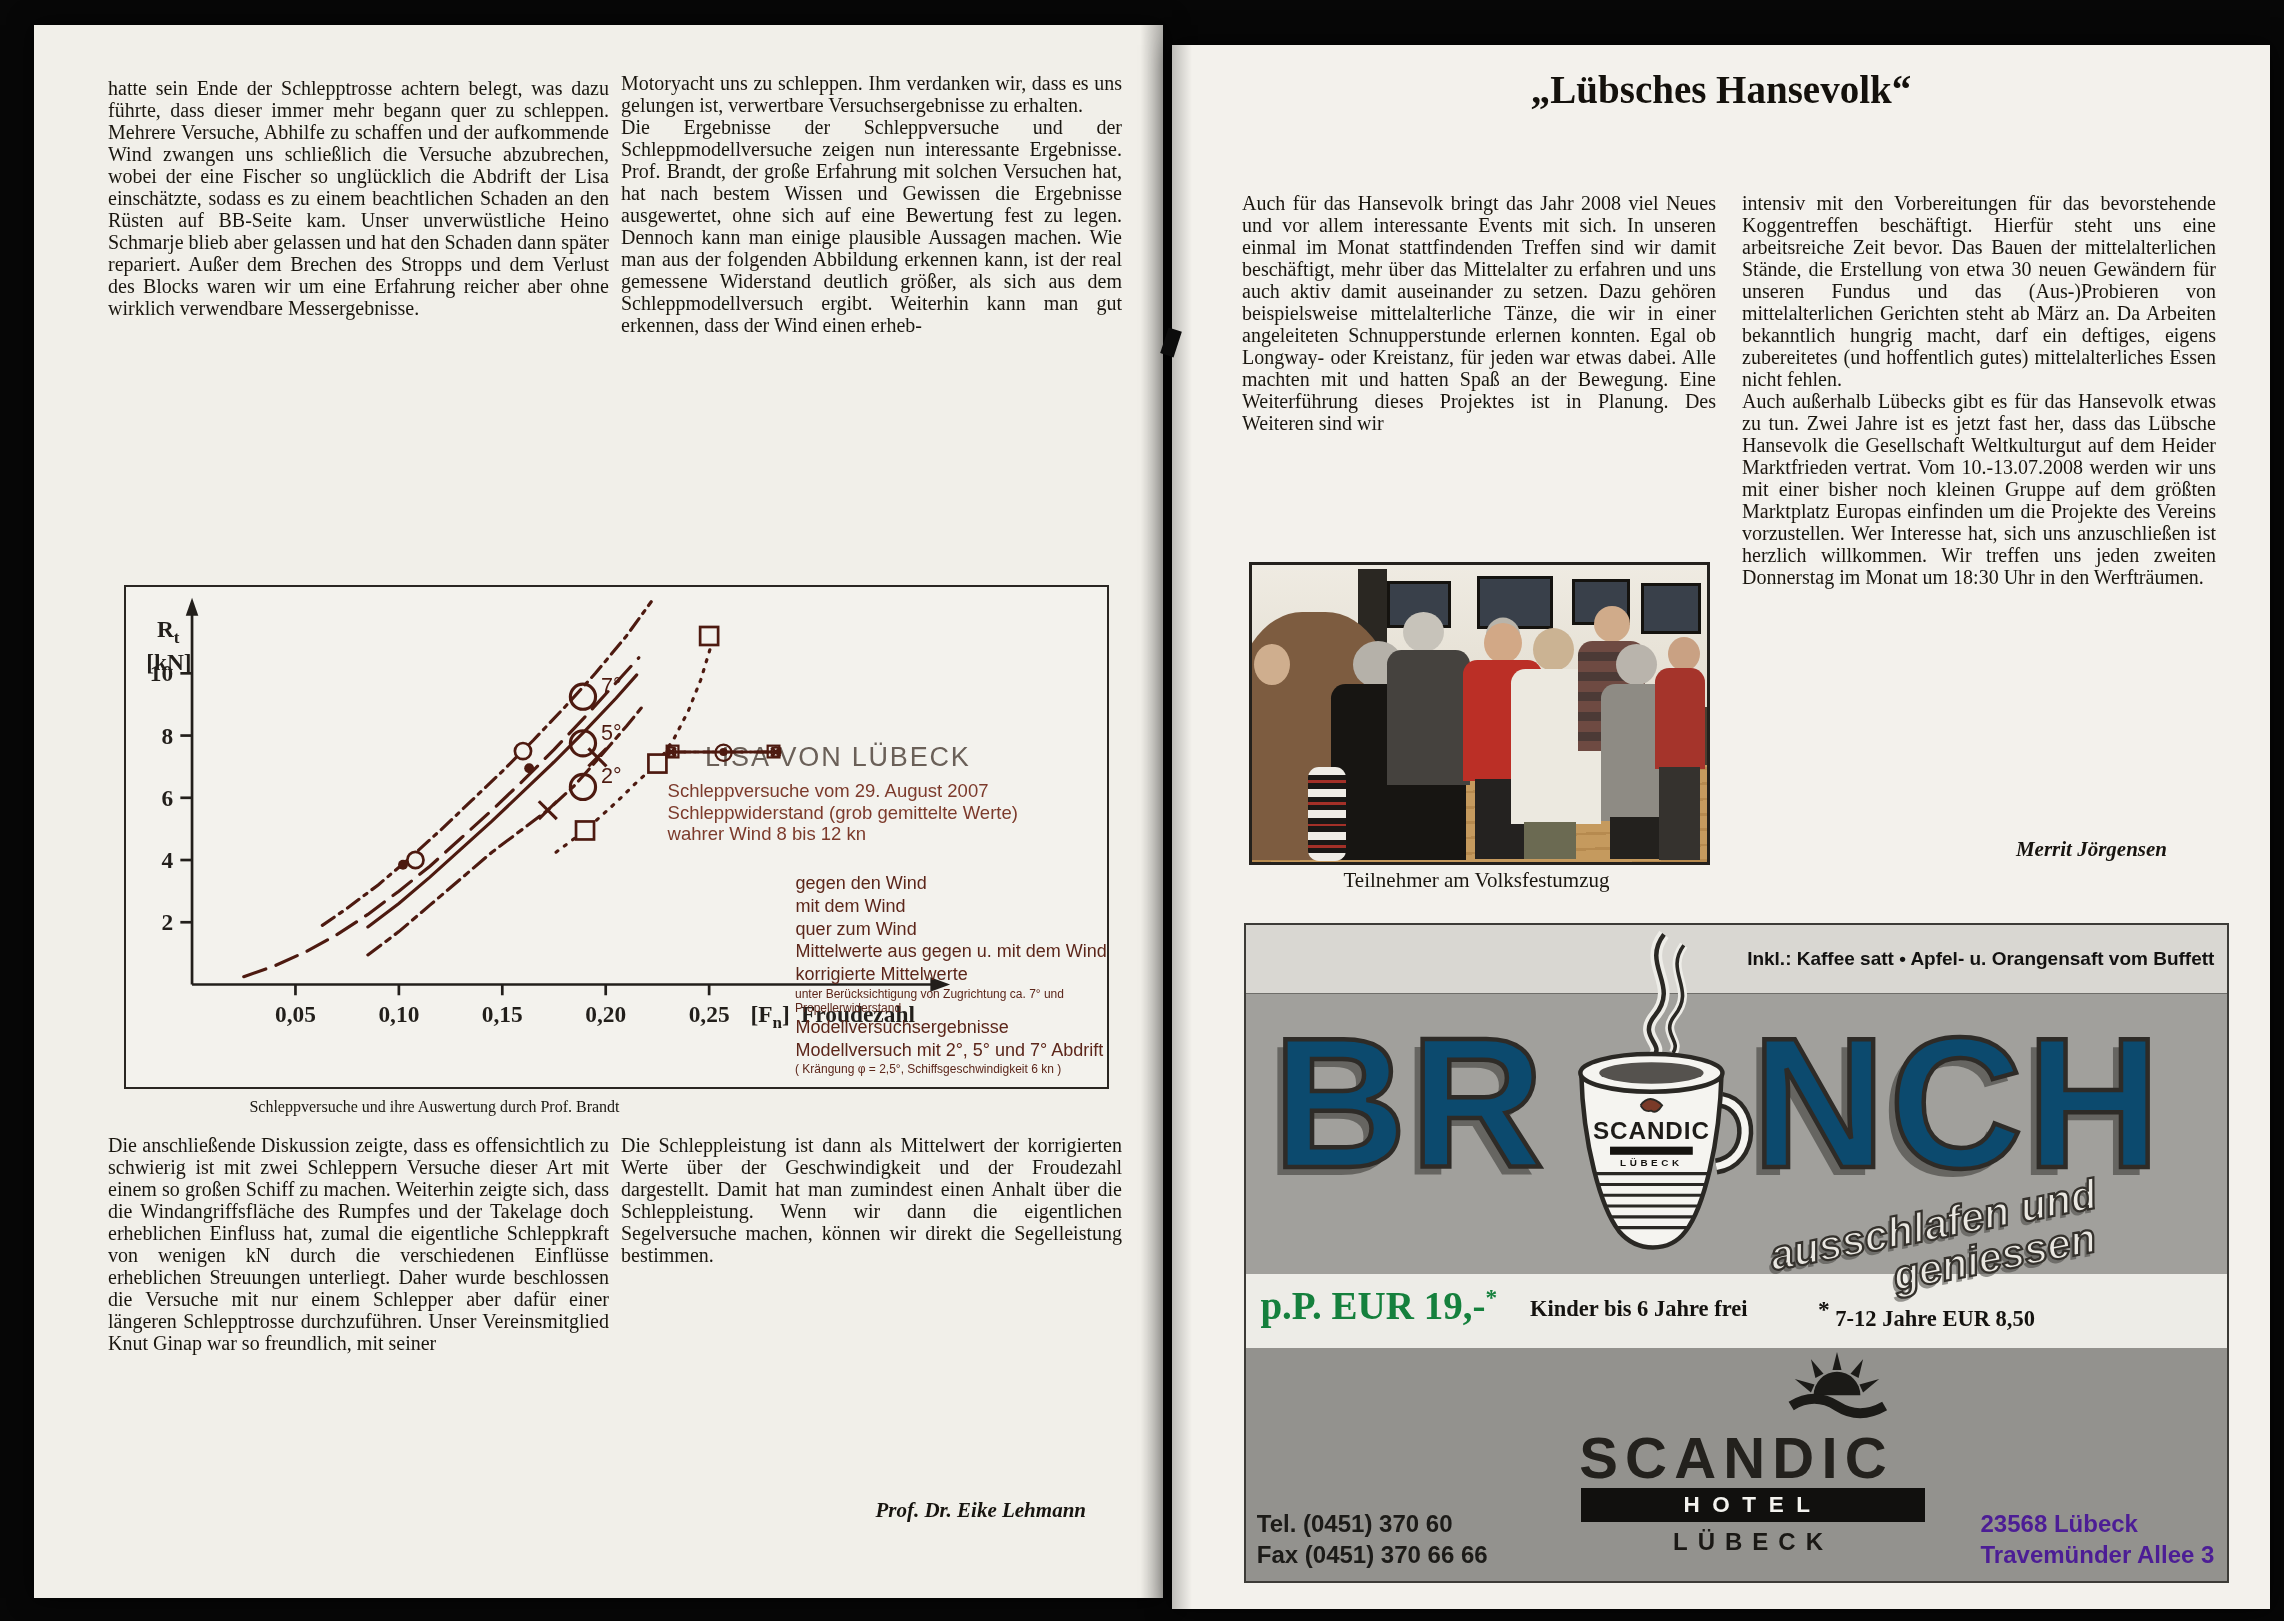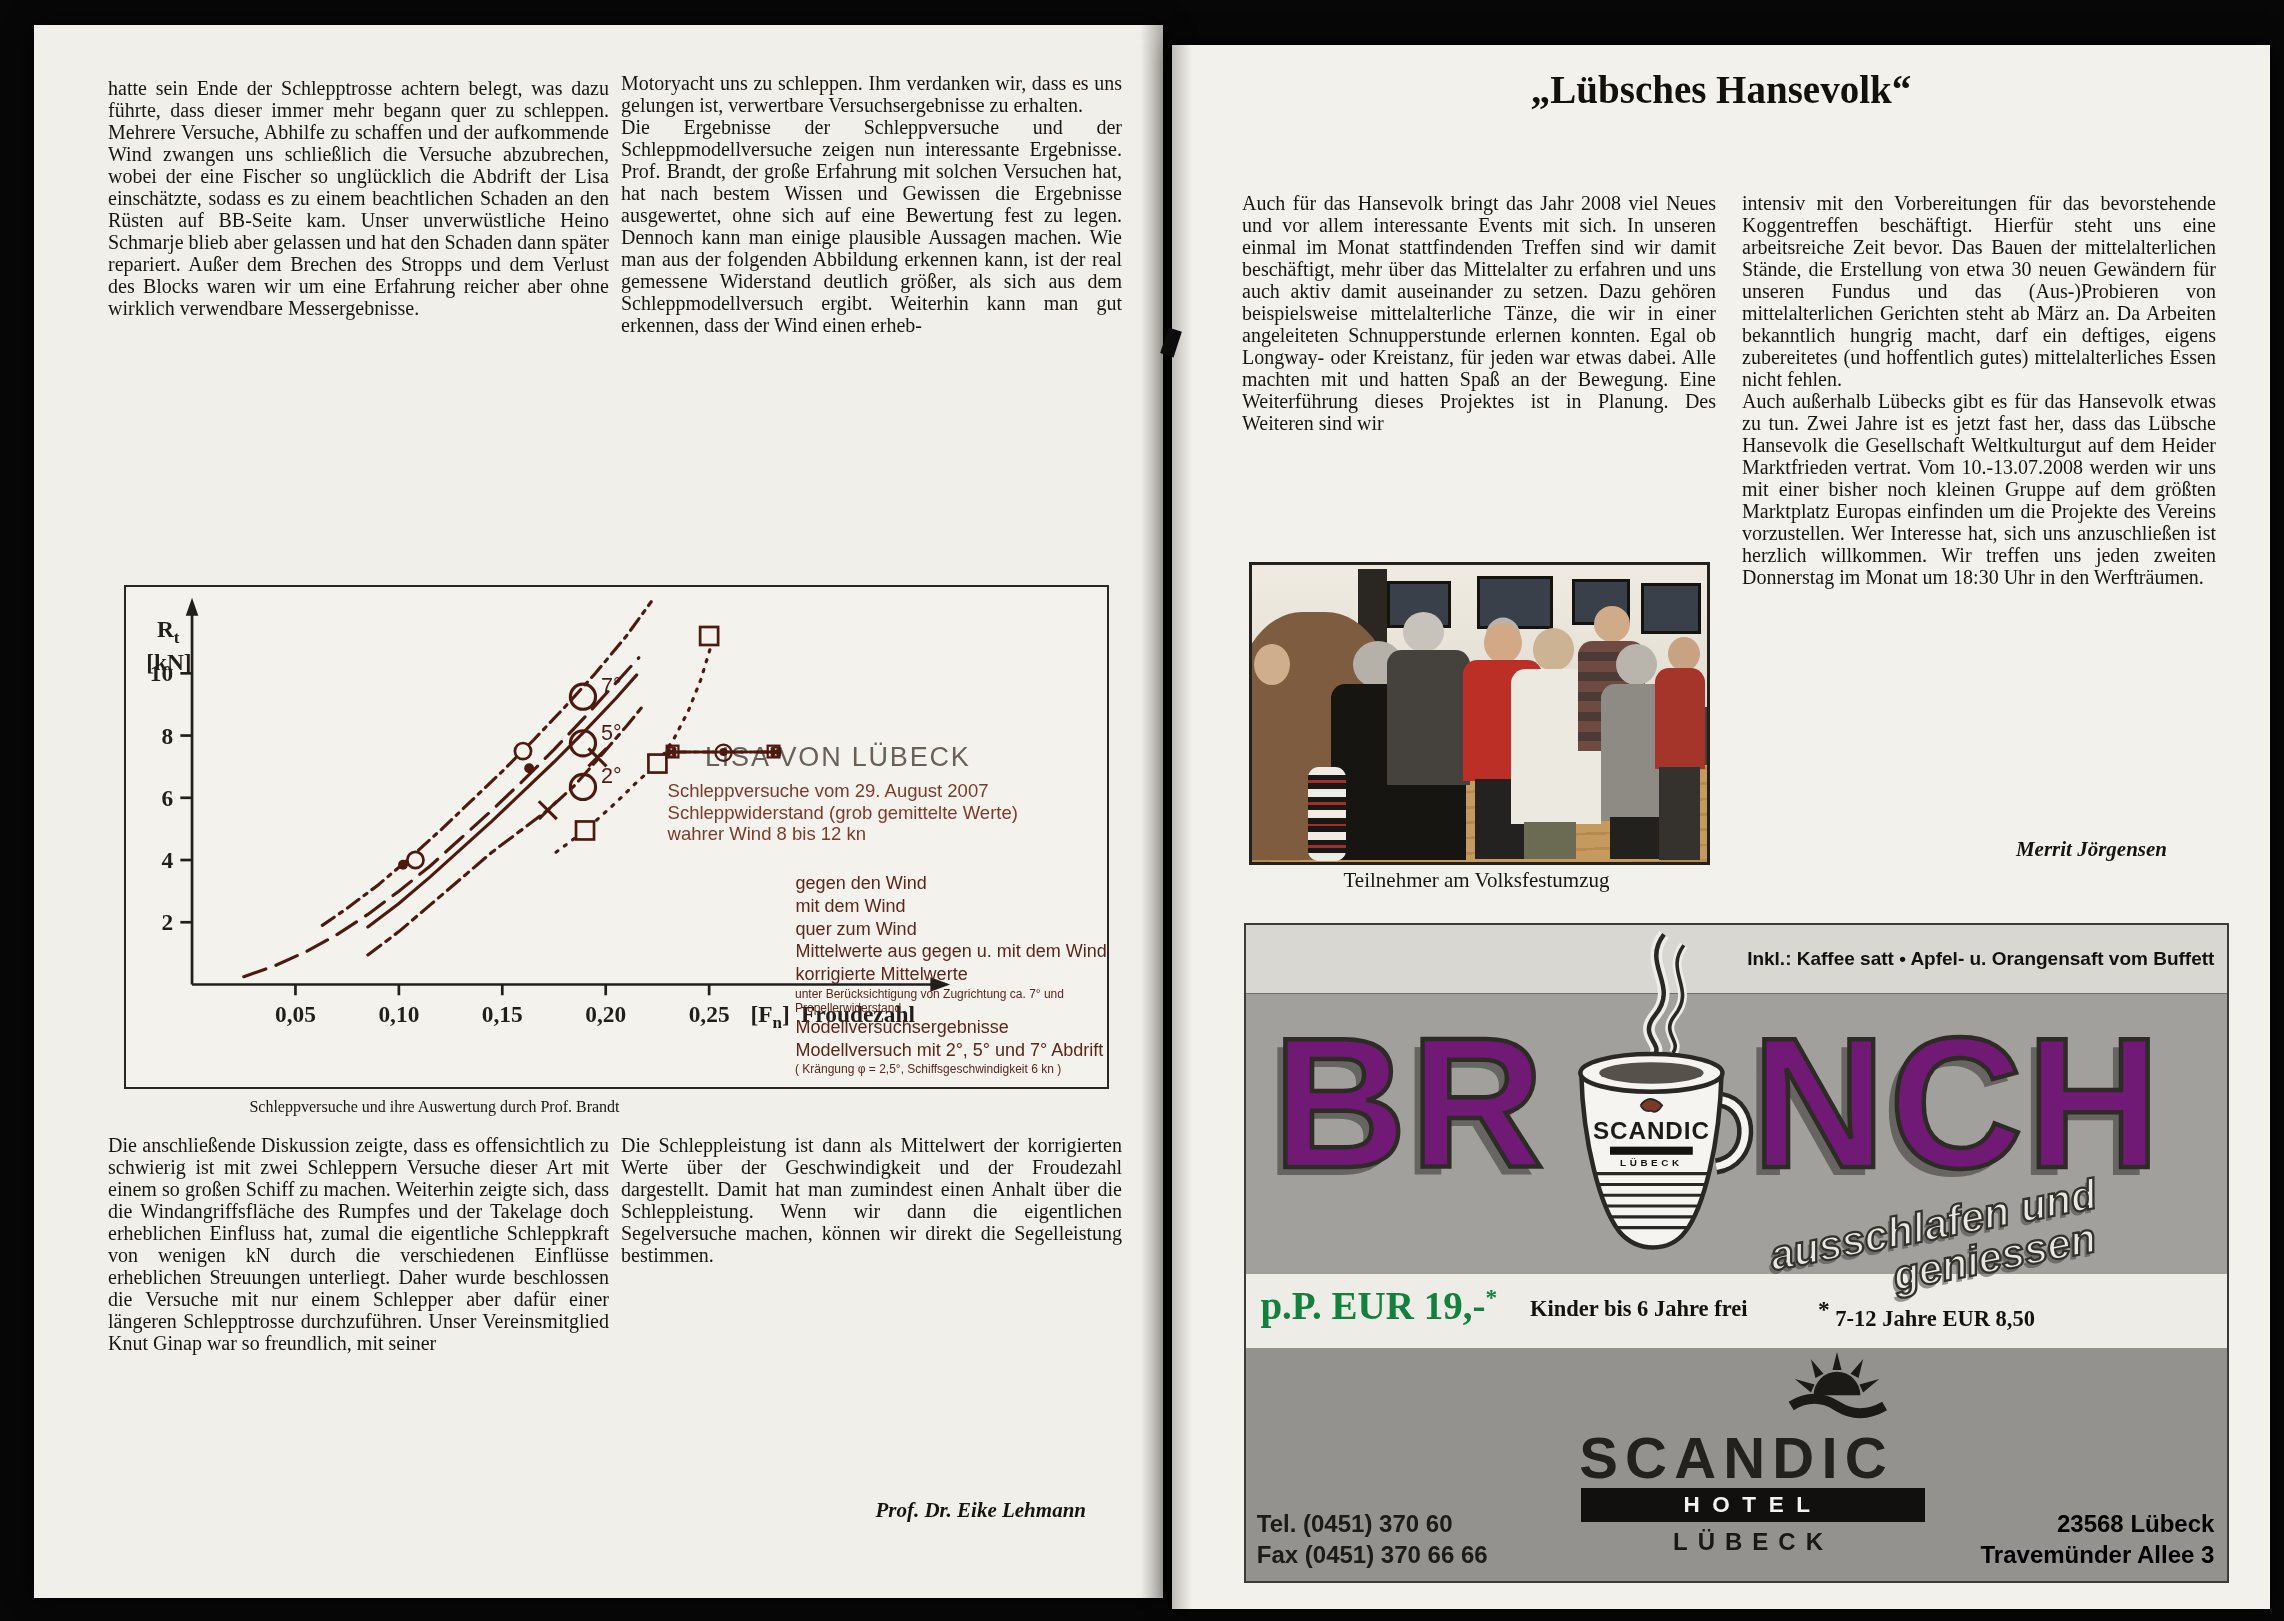--- a/index.html
+++ b/index.html
@@ -53,21 +53,21 @@
   .photo .body{border-radius:14.4px 14.4px 0 0;}
   .ad{position:absolute;left:72px;top:878px;width:981px;height:656px;
     border:2.7px solid #3c3b37;background:#a1a09c;overflow:hidden;
     font-family:"Liberation Sans", sans-serif;}
   .ad-top{position:absolute;left:0;top:0;width:100%;height:68px;background:#d9d7d2;
     border-bottom:1.8px solid #6e6d69;}
   .ad-hours{position:absolute;left:16px;top:12.6px;font-size:36px;font-weight:bold;color:#121110;}
   .ad-incl{position:absolute;right:12.6px;top:23.4px;font-size:19px;font-weight:bold;color:#121110;}
   .ad-main{position:absolute;left:0;top:70px;width:100%;height:279px;background:#a1a09c;}
   .brunch{position:absolute;top:86px;font-size:185px;font-weight:bold;letter-spacing:3.6px;
-    color:#701a75;-webkit-text-stroke:4.5px #2e2b27;
+    color:#0c4a6e;-webkit-text-stroke:4.5px #2e2b27;
     text-shadow:-8px 8px 0 rgba(55,53,50,.55);line-height:1;}
   .brunch-left{left:27px;}
   .brunch-right{left:506px;}
   .cup{position:absolute;left:308px;top:3.6px;width:202px;height:367px;z-index:4;}
   .ad-script{position:absolute;left:524px;top:263px;width:486px;z-index:6;
     transform:rotate(-11deg);font-style:italic;font-weight:bold;font-size:42px;
     color:#e9e7e1;-webkit-text-stroke:2.3px #34312c;line-height:43px;
     text-shadow:-3.6px 3.6px 0 rgba(60,58,54,.5);}
   .ad-script .l2{margin-left:117px;}
   .ad-white{position:absolute;left:0;top:349px;width:100%;height:74px;background:#edece7;}
@@ -83,21 +83,21 @@
   .ad-scandic{position:absolute;left:0;top:76px;width:100%;text-align:center;
     font-size:58px;font-weight:bold;letter-spacing:7.2px;color:#23211d;}
   .ad-hotelbar{position:absolute;left:335px;top:140px;width:344px;height:34px;background:#11100e;
     text-align:center;line-height:34px;font-size:22.5px;font-weight:bold;letter-spacing:12.6px;
     color:#f4f3ef;}
   .ad-lubeck{position:absolute;left:335px;top:180px;width:344px;text-align:center;
     font-size:24px;font-weight:bold;letter-spacing:10px;color:#1a1815;}
   .ad-tel{position:absolute;left:10.8px;top:160px;font-size:24px;font-weight:bold;
     color:#1c1b18;line-height:31px;}
   .ad-addr{position:absolute;right:12.6px;top:160px;font-size:24px;font-weight:bold;
-    color:#000000;line-height:31px;text-align:right;}
+    color:#4c1d95;line-height:31px;text-align:left;}
   .chart-ax{font-family:"Liberation Serif",serif;font-weight:bold;}
 </style>
 </head>
 <body>
 
 <div class="page page-left">
 
   <div class="bodytext" style="left:74px;top:52px;width:501px;">
     <p>hatte sein Ende der Schlepptrosse achtern belegt, was dazu führte, dass dieser immer mehr begann quer zu schleppen. Mehrere Versuche, Abhilfe zu schaffen und der aufkommende Wind zwangen uns schließlich die Versuche abzubrechen, wobei der eine Fischer so unglücklich die Abdrift der Lisa einschätzte, sodass es zu einem beachtlichen Schaden an den Rüsten auf BB-Seite kam. Unser unverwüstliche Heino Schmarje blieb aber gelassen und hat den Schaden dann später repariert. Außer dem Brechen des Stropps und dem Verlust des Blocks waren wir um eine Erfahrung reicher aber ohne wirklich verwendbare Messergebnisse.</p>
   </div>

